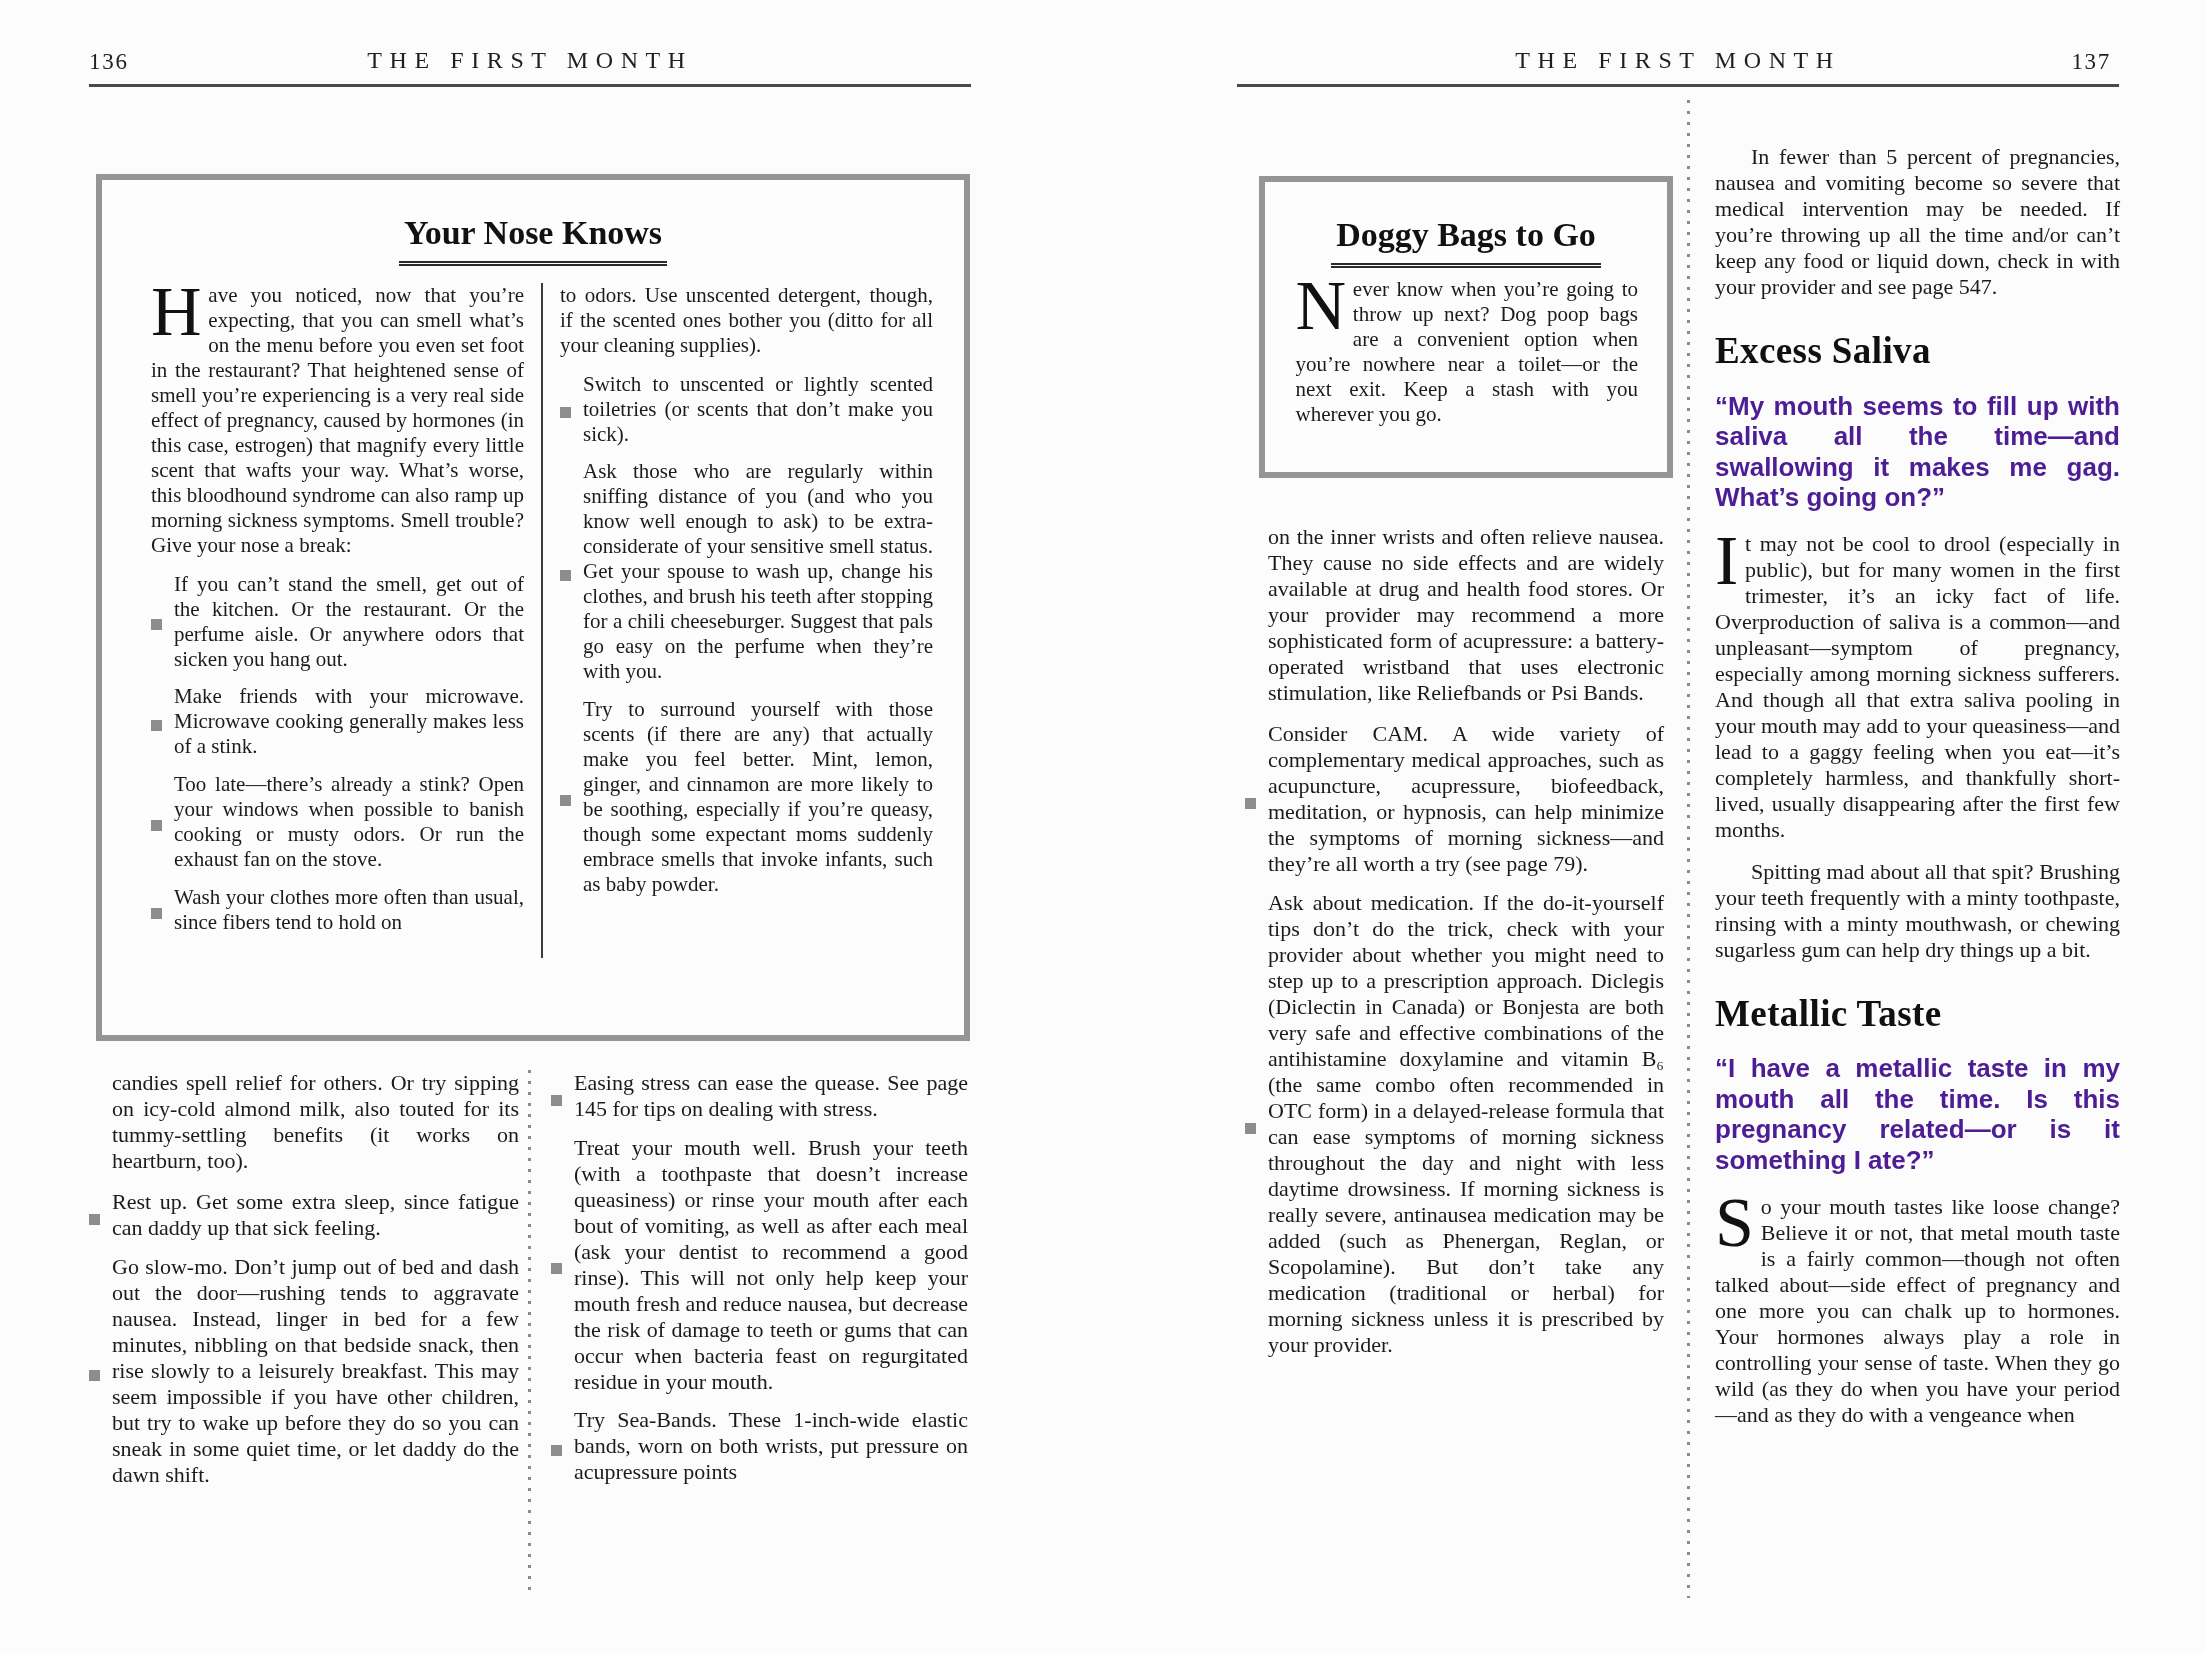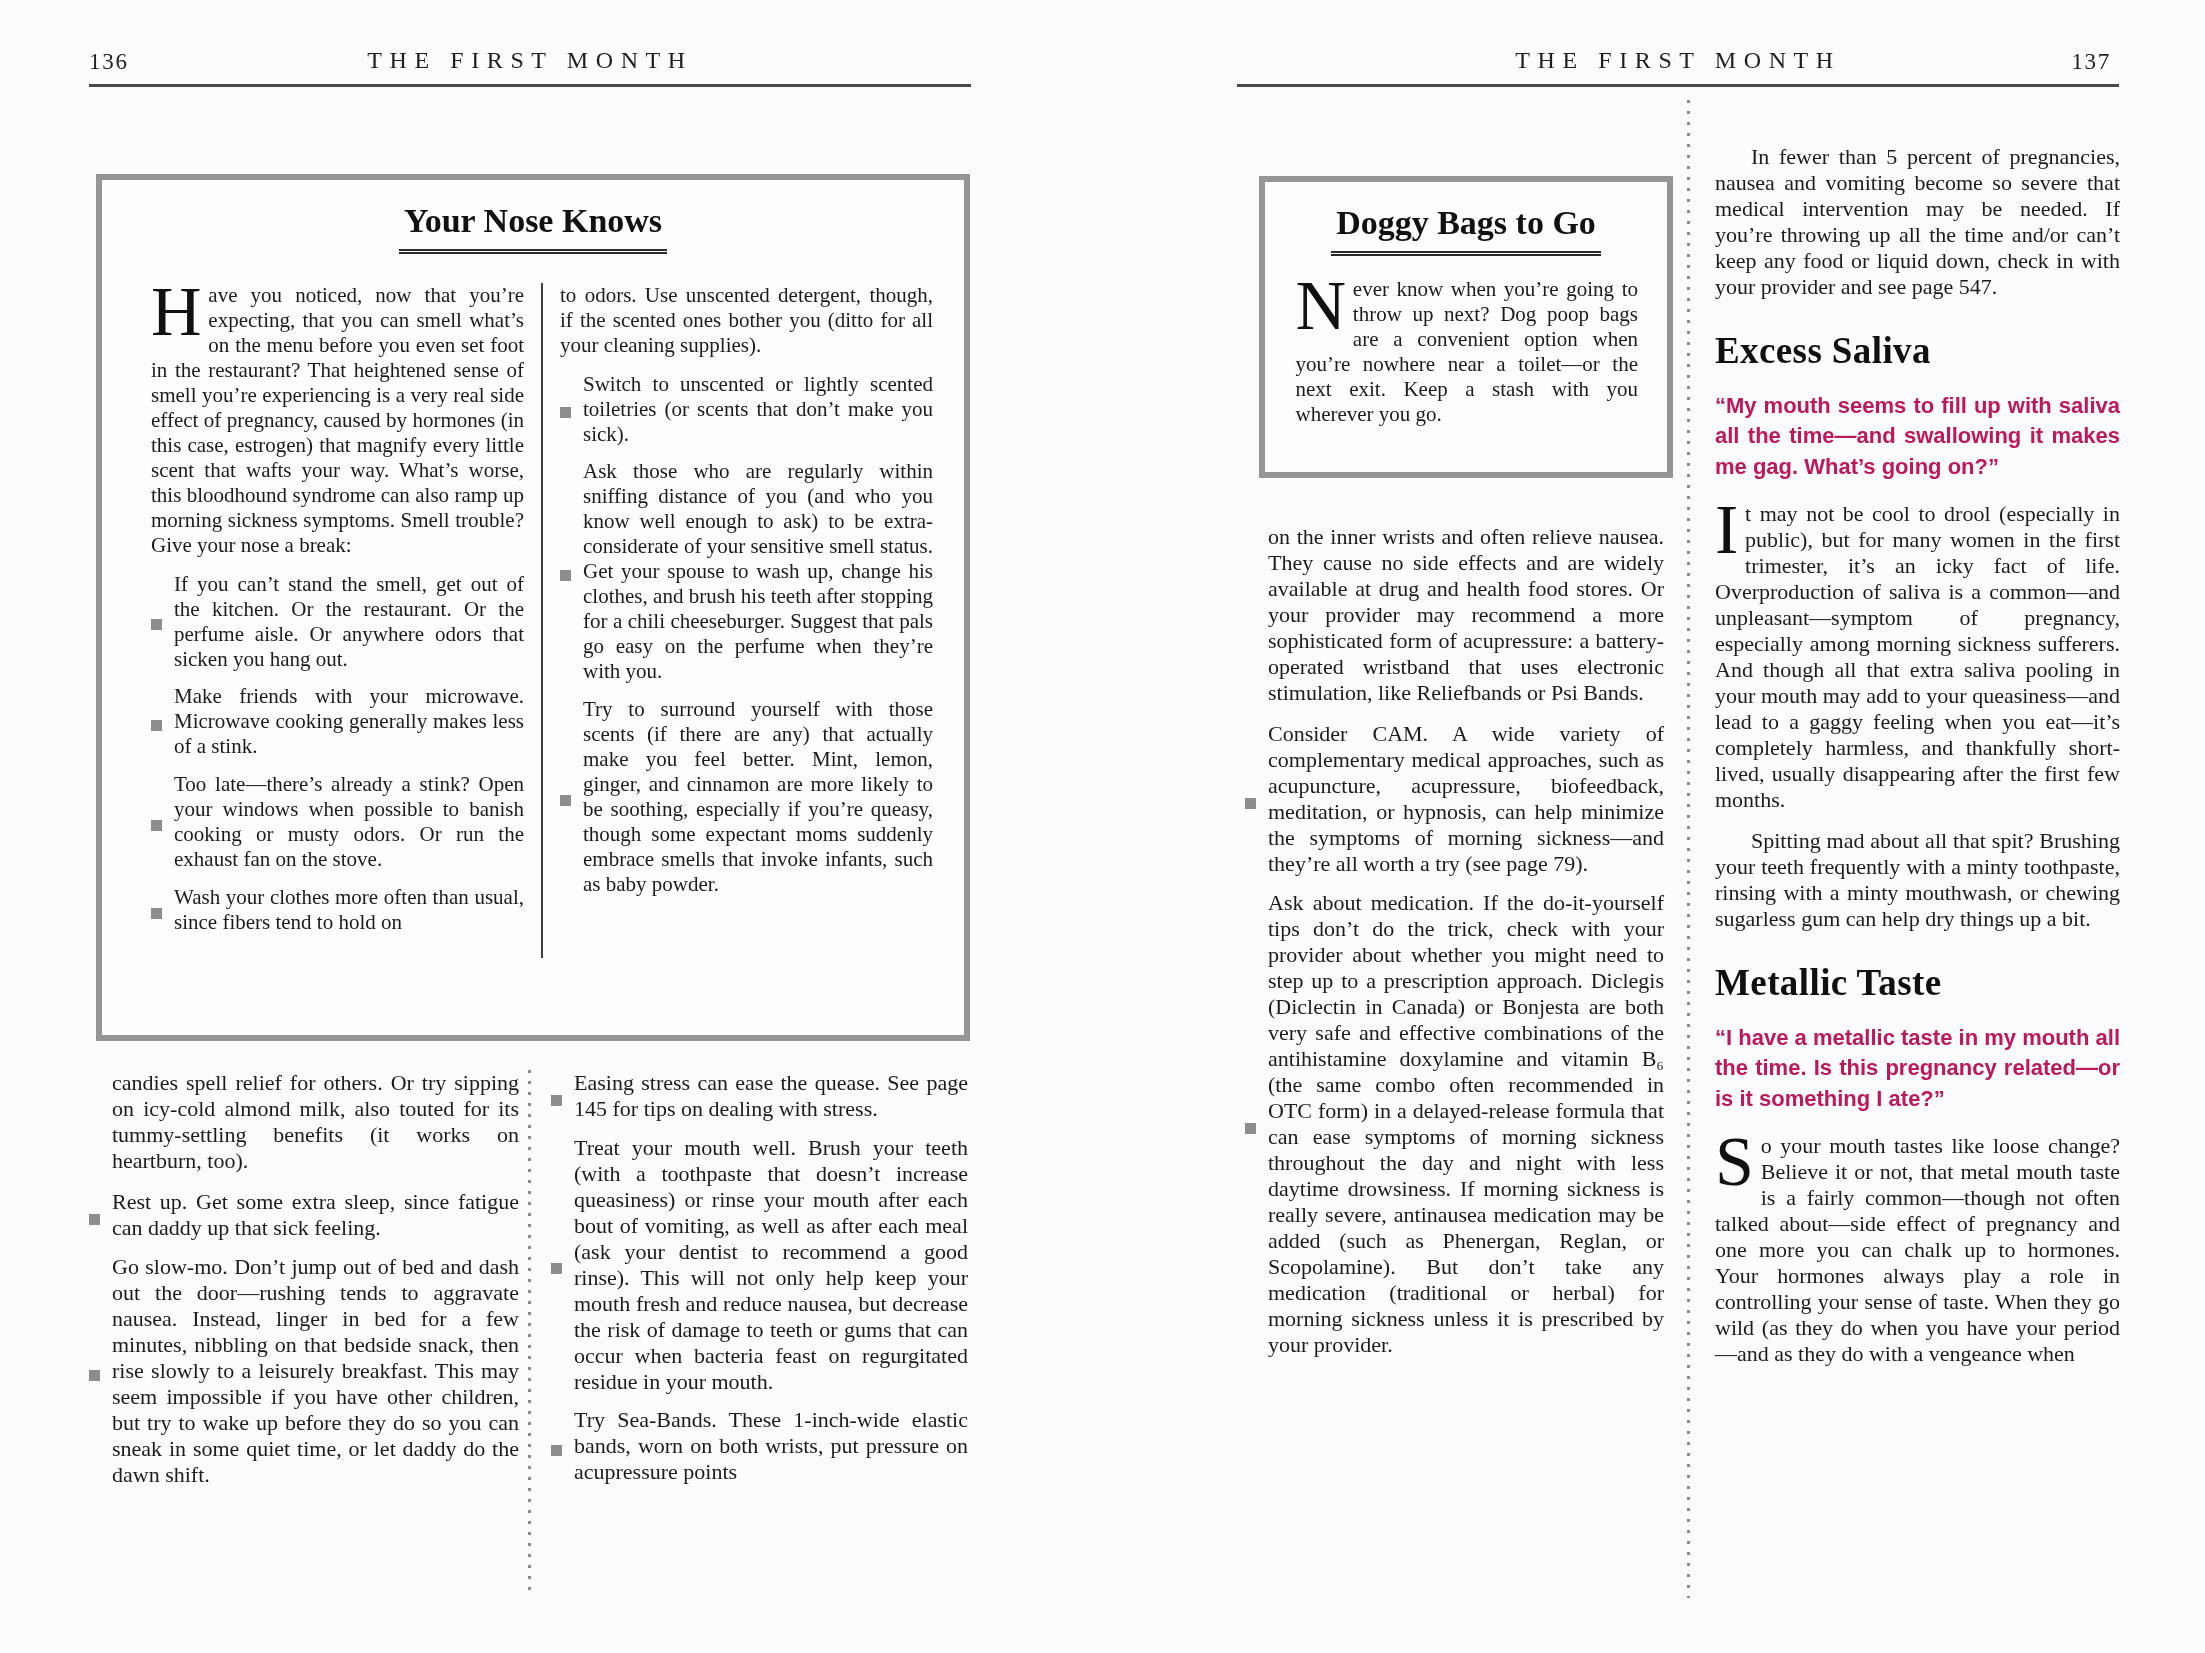--- a/index.html
+++ b/index.html
@@ -23,21 +23,21 @@
   .pnum.pl{left:0;}
   .pnum.pr{right:8px;}
   .runhead{position:absolute;left:0;right:0;text-align:center;top:0;
     font-size:24px;letter-spacing:7.6px;color:#1e1e1e;}
   .headrule{position:absolute;top:37px;left:0;right:0;height:2.5px;background:#4a4a4a;}
 
   
   .sidebox{position:absolute;border:6.8px solid #959595;background:#fdfdfd;box-sizing:border-box;overflow:hidden;}
   .nosebox{left:96px;top:174px;width:874px;height:867px;}
   .dogbox{left:156px;top:176px;width:414px;height:302px;}
-  .boxtitle-wrap{text-align:center;margin-top:22px;}
+  .boxtitle-wrap{text-align:center;margin-top:34px;}
   .boxtitle{display:inline-block;font-size:34px;font-weight:bold;color:#111;
     border-bottom:5.1px double #2a2a2a;padding:0 5.1px 8.5px 5.1px;}
   .boxcol{position:absolute;top:103px;}
   .nosebox .c1{left:49px;width:373px;}
   .nosebox .c2{left:458px;width:373px;}
   .boxdivider{position:absolute;left:439px;top:103px;height:675px;width:1.7px;background:#3c3c3c;}
   .dogbox .bx{position:absolute;left:30.5px;right:29px;top:95px;}
 
   
   .para{margin:0 0 15.3px 0;text-align:justify;font-size:22px;line-height:26px;}
@@ -57,22 +57,22 @@
   .lcol1{left:89px;top:1070px;width:430px;}
   .lcol2{left:551px;top:1070px;width:417px;}
   .ldot{position:absolute;left:528px;top:1070px;height:528px;width:3.4px;
     background:repeating-linear-gradient(to bottom,#8b8b8b 0 3.4px,transparent 3.4px 11px);}
   .rcol1{left:142px;top:524px;width:419px;}
   .rcol2{left:612px;top:144px;width:405px;}
   .rdot{position:absolute;left:584px;top:100px;height:1498px;width:3.4px;
     background:repeating-linear-gradient(to bottom,#8b8b8b 0 3.4px,transparent 3.4px 11px);}
 
   .secheading{font-size:37px;font-weight:bold;color:#101010;margin:29px 0 18.7px 0;letter-spacing:0.4px;}
-  .quote{font-family:"Liberation Sans", sans-serif;font-weight:bold;color:#be185d;
-    font-size:22px;line-height:30.5px;text-align:justify;margin:0 0 18.7px 0;}
+  .quote{font-family:"Liberation Sans", sans-serif;font-weight:bold;color:#4c1d95;
+    font-size:26px;line-height:30.5px;text-align:justify;margin:0 0 18.7px 0;}
 </style>
 </head>
 <body>
 
 <div class="canvas">
 
   <div class="page left">
     <div class="pagehead">
       <span class="pnum pl">136</span>
       <span class="runhead">THE FIRST MONTH</span>

